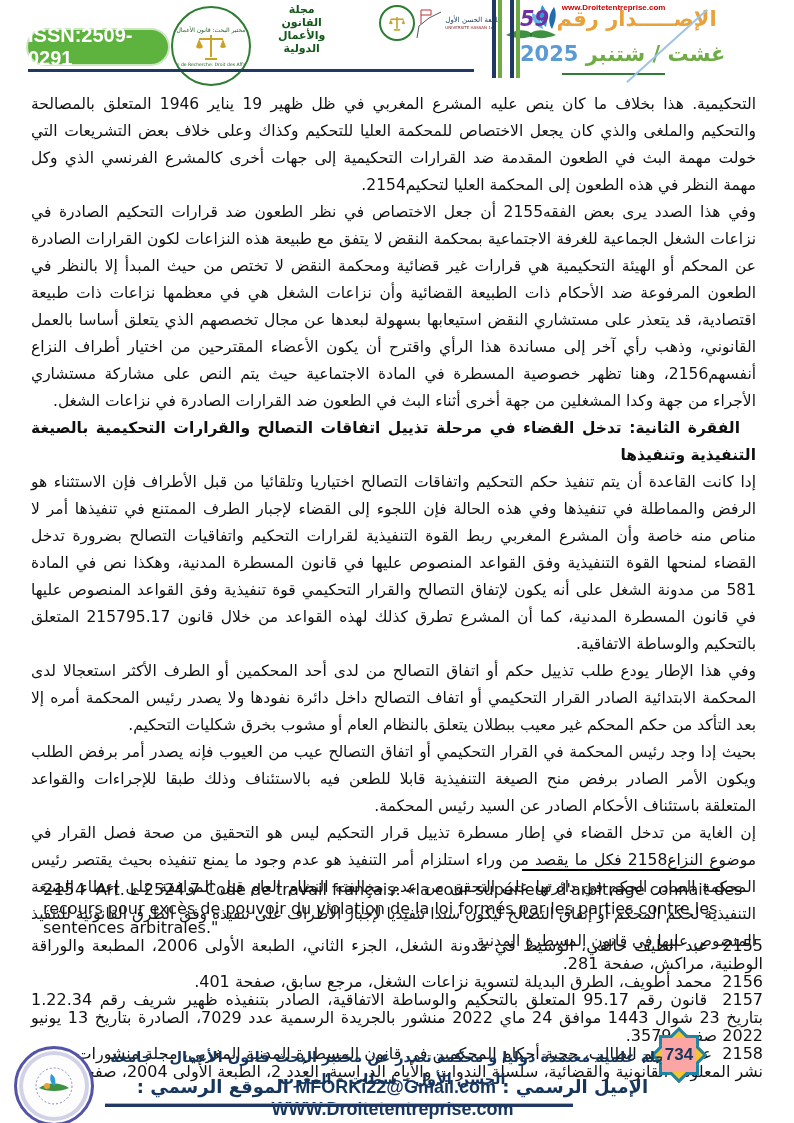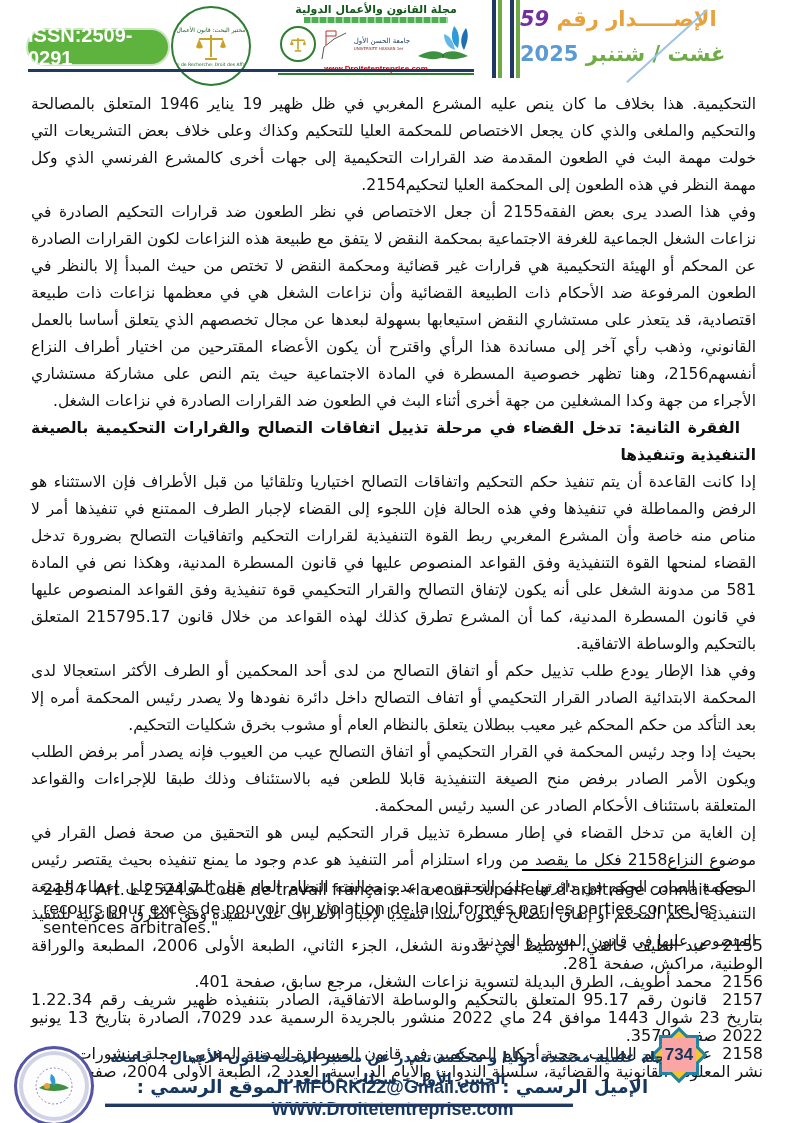--- a/index.html
+++ b/index.html
@@ -18,21 +18,21 @@
   }
   .lab-logo{
     position:absolute;left:171px;top:6px;width:76px;height:76px;border-radius:50%;
     background:#ffffff;border:2px solid #2e7d32;display:flex;flex-direction:column;
     align-items:center;justify-content:center;overflow:hidden;
   }
   .lab-logo .arc{font-size:6px;color:#1b5e20;white-space:nowrap;direction:rtl;}
   .lab-logo .arcb{font-size:5px;color:#1b5e20;white-space:nowrap;transform:scale(.9);}
   .jr-logo{
     position:absolute;left:278px;top:3px;width:196px;height:72px;background:#ffffff;
-    display:flex;flex-direction:column;align-items:stretch;
+    display:flex;flex-direction:row;align-items:stretch;
   }
   .jr-title{direction:rtl;text-align:center;color:#14571b;font-weight:bold;font-size:11px;line-height:13px;}
   .jr-bar{height:7px;margin:1px 26px;background:#4caf50;
     background-image:repeating-linear-gradient(90deg,#4caf50 0 6px,#a5d6a7 6px 8px);}
   .jr-row{display:flex;align-items:center;justify-content:space-between;height:40px;padding:0 2px;}
   .jr-mini{width:32px;height:32px;border-radius:50%;border:2px solid #2e7d32;display:flex;align-items:center;justify-content:center;flex:0 0 auto;}
   .jr-univ{display:flex;flex-direction:column;align-items:flex-start;gap:1px;}
   .jr-univ .u1{font-size:7px;color:#17365d;direction:rtl;white-space:nowrap;}
   .jr-univ .u2{font-size:4px;color:#7b1f1f;white-space:nowrap;}
   .jr-site{color:#cc0000;font-weight:bold;font-size:8px;text-align:center;font-family:"Liberation Sans",sans-serif;border-bottom:2px solid #2e7d32;line-height:9px;}

